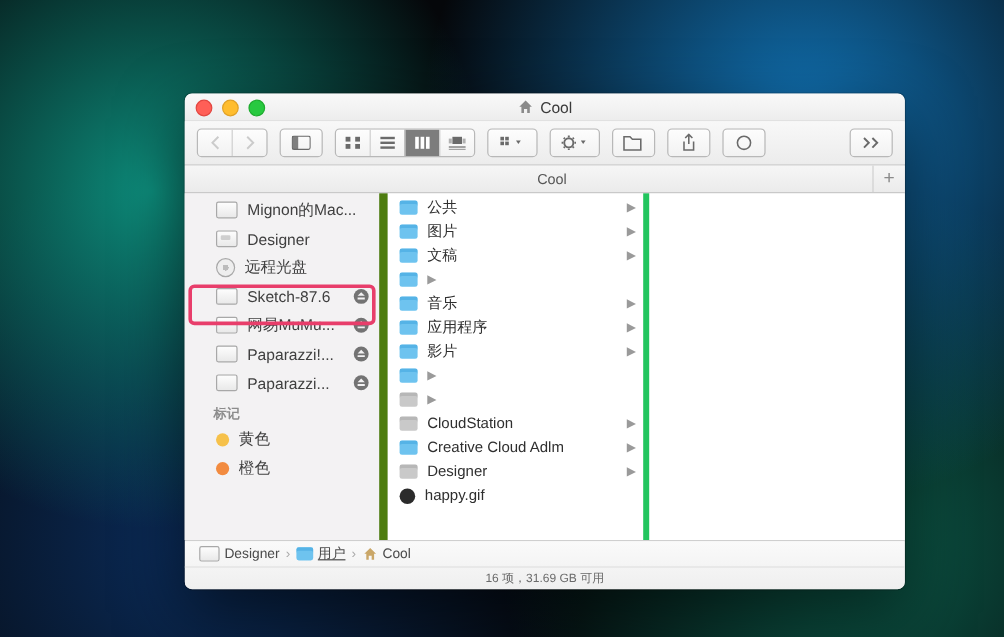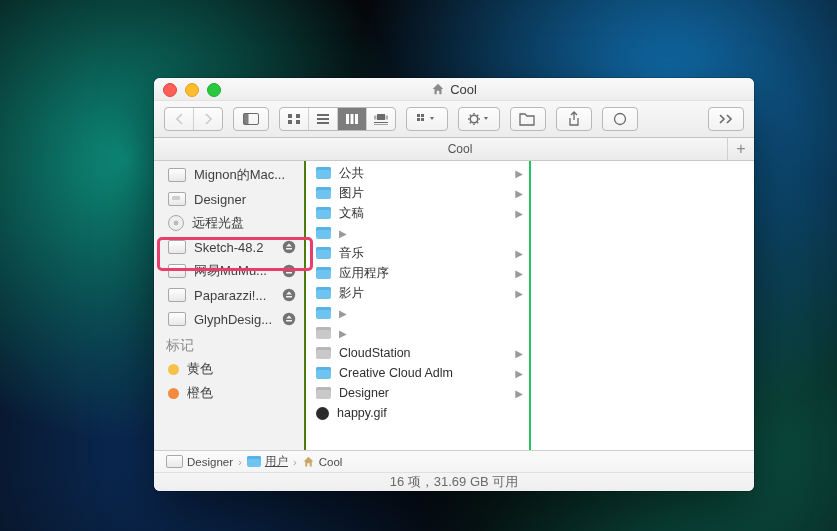--- a/index.html
+++ b/index.html
@@ -24,44 +24,44 @@
   .seg .btn+.btn{border-left:1px solid #cfcfcf;}
   .seg .btn.active{background:#7d7d7d;color:#fff;}
   .seg .btn.dim{color:#cbcbcb;}
   .seg.single .btn{width:34px;}
   .seg.wide .btn{width:40px;}
   .spacer{flex:1;}
   svg{display:block;}
   .pathbar{height:22px;background:linear-gradient(#f6f6f6,#ebebeb);border-bottom:1px solid #c9c9c9;display:flex;align-items:center;position:relative;padding-left:12px;color:#555;font-size:12px;justify-content:center;}
   .pathbar .plus{position:absolute;right:0;top:0;width:26px;height:22px;border-left:1px solid #cfcfcf;display:flex;align-items:center;justify-content:center;color:#8a8a8a;font-size:16px;}
   .body{flex:1;display:flex;min-height:0;background:#fff;}
-  .sidebar{width:150px;background:#f3f2f3;border-right:2px solid #4d7c0f;overflow:hidden;padding-top:2px;}
+  .sidebar{width:150px;background:#f3f2f3;border-right:7px solid #4d7c0f;overflow:hidden;padding-top:2px;padding-left:12px;}
   .sb-item{display:flex;align-items:center;height:24px;padding:0 8px 0 14px;gap:8px;color:#3f3f3f;font-size:13px;white-space:nowrap;overflow:hidden;text-overflow:ellipsis;}
   .sb-item .lbl{flex:1;overflow:hidden;text-overflow:ellipsis;}
   .sb-item .eject{color:#737373;}
-  .sb-head{font-size:14px;color:#8c8c8c;padding:6px 0 2px 12px;}
+  .sb-head{font-size:11px;color:#8c8c8c;padding:6px 0 2px 12px;font-weight:bold;}
   .tag-dot{width:11px;height:11px;border-radius:50%;}
   .disk{width:16px;height:12px;border:1px solid #a8a8a8;border-radius:2px;background:linear-gradient(#fdfdfd,#e9e9e9);position:relative;}
   .disk.ext::after{content:"";position:absolute;left:3px;top:3px;width:8px;height:4px;background:#cfcfcf;border-radius:1px;}
   .cd{width:14px;height:14px;border:1px solid #a8a8a8;border-radius:50%;background:radial-gradient(circle,#bbb 0 25%,#eee 26% 100%);}
   .highlight-box{position:absolute;border:3px solid #e83e6b;border-radius:5px;pointer-events:none;}
   .cols{flex:1;display:flex;min-height:0;}
-  .col{flex:1;overflow:auto;border-right:2px solid #22c55e;padding-top:2px;min-width:0;}
+  .col{flex:1;overflow:auto;border-right:5px solid #22c55e;padding-top:2px;min-width:0;}
   .col:last-child{border-right:none;}
   .row{display:flex;align-items:center;height:20px;padding:0 6px 0 10px;gap:8px;font-size:12.5px;color:#2f2f2f;white-space:nowrap;}
   .row .lbl{flex:1;overflow:hidden;text-overflow:ellipsis;}
   .row .arrow{color:#9a9a9a;font-size:10px;}
   .ficon{width:15px;height:12px;border-radius:2px;display:inline-block;}
   .ficon.folder{background:#6ec3ef;box-shadow:inset 0 3px 0 #55b3e6;}
   .ficon.gray{background:#c9c9c9;box-shadow:inset 0 3px 0 #b7b7b7;}
   .ficon.happy{width:13px;height:13px;border-radius:50%;background:#2b2b2b;}
   .footer{height:40px;border-top:1px solid #cfcfcf;background:linear-gradient(#fafafa,#efefef);display:flex;flex-direction:column;border-bottom-left-radius:6px;border-bottom-right-radius:6px;}
   .breadcrumb{flex:1;display:flex;align-items:center;gap:5px;padding:0 12px;font-size:11.5px;color:#4a4a4a;border-bottom:1px solid #e0e0e0;}
   .breadcrumb .sep{color:#aaa;}
-  .status{height:18px;display:flex;align-items:center;justify-content:center;font-size:13px;color:#6a6a6a;}
+  .status{height:18px;display:flex;align-items:center;justify-content:center;font-size:10px;color:#6a6a6a;}
   .bc-icon{width:14px;height:11px;border-radius:2px;display:inline-block;}
   .bc-icon.folder{background:#6ec3ef;box-shadow:inset 0 3px 0 #55b3e6;}
 </style>
 </head>
 <body>
 
 <div class="desktop">
   <div class="window">
 
     <div class="titlebar">
@@ -207,21 +207,21 @@
           <div class="sb-item">
             <span class="disk ext"></span>
             <span class="lbl">Designer</span>
           </div>
           <div class="sb-item">
             <span class="cd"></span>
             <span class="lbl">远程光盘</span>
           </div>
           <div class="sb-item">
             <span class="disk"></span>
-            <span class="lbl">Sketch-48.2</span>
+            <span class="lbl">Sketch-87.6</span>
             <span class="eject">
               <svg width="14" height="14" viewBox="0 0 14 14">
                 <circle cx="7" cy="7" r="6.2" fill="#737373"></circle>
                 <path d="M4 6.5 L7 3.5 L10 6.5 Z M4 8 h6 v1.6 h-6 Z" fill="#f3f2f3"></path>
               </svg>
             </span>
           </div>
           <div class="sb-item">
             <span class="disk"></span>
             <span class="lbl">网易MuMu...</span>
@@ -237,21 +237,21 @@
             <span class="lbl">Paparazzi!...</span>
             <span class="eject">
               <svg width="14" height="14" viewBox="0 0 14 14">
                 <circle cx="7" cy="7" r="6.2" fill="#737373"></circle>
                 <path d="M4 6.5 L7 3.5 L10 6.5 Z M4 8 h6 v1.6 h-6 Z" fill="#f3f2f3"></path>
               </svg>
             </span>
           </div>
           <div class="sb-item">
             <span class="disk"></span>
-            <span class="lbl">GlyphDesig...</span>
+            <span class="lbl">Paparazzi...</span>
             <span class="eject">
               <svg width="14" height="14" viewBox="0 0 14 14">
                 <circle cx="7" cy="7" r="6.2" fill="#737373"></circle>
                 <path d="M4 6.5 L7 3.5 L10 6.5 Z M4 8 h6 v1.6 h-6 Z" fill="#f3f2f3"></path>
               </svg>
             </span>
           </div>
           <div class="sb-head">标记</div>
           <div class="sb-item">
             <span class="tag-dot" style="background:#f6c14a"></span>

